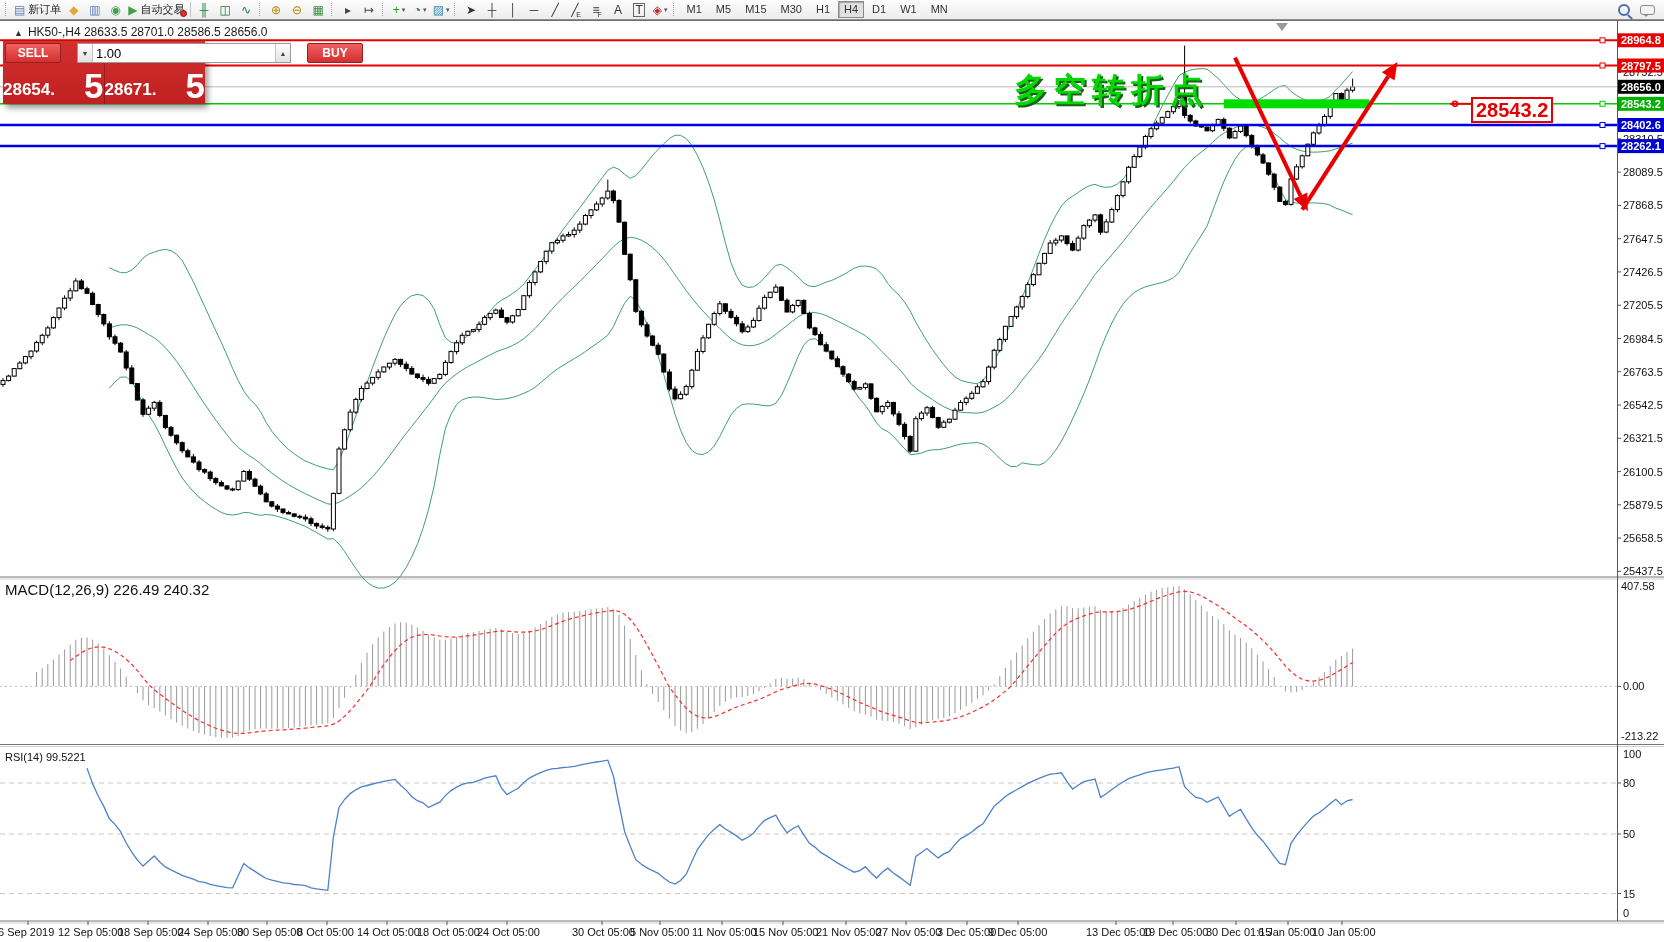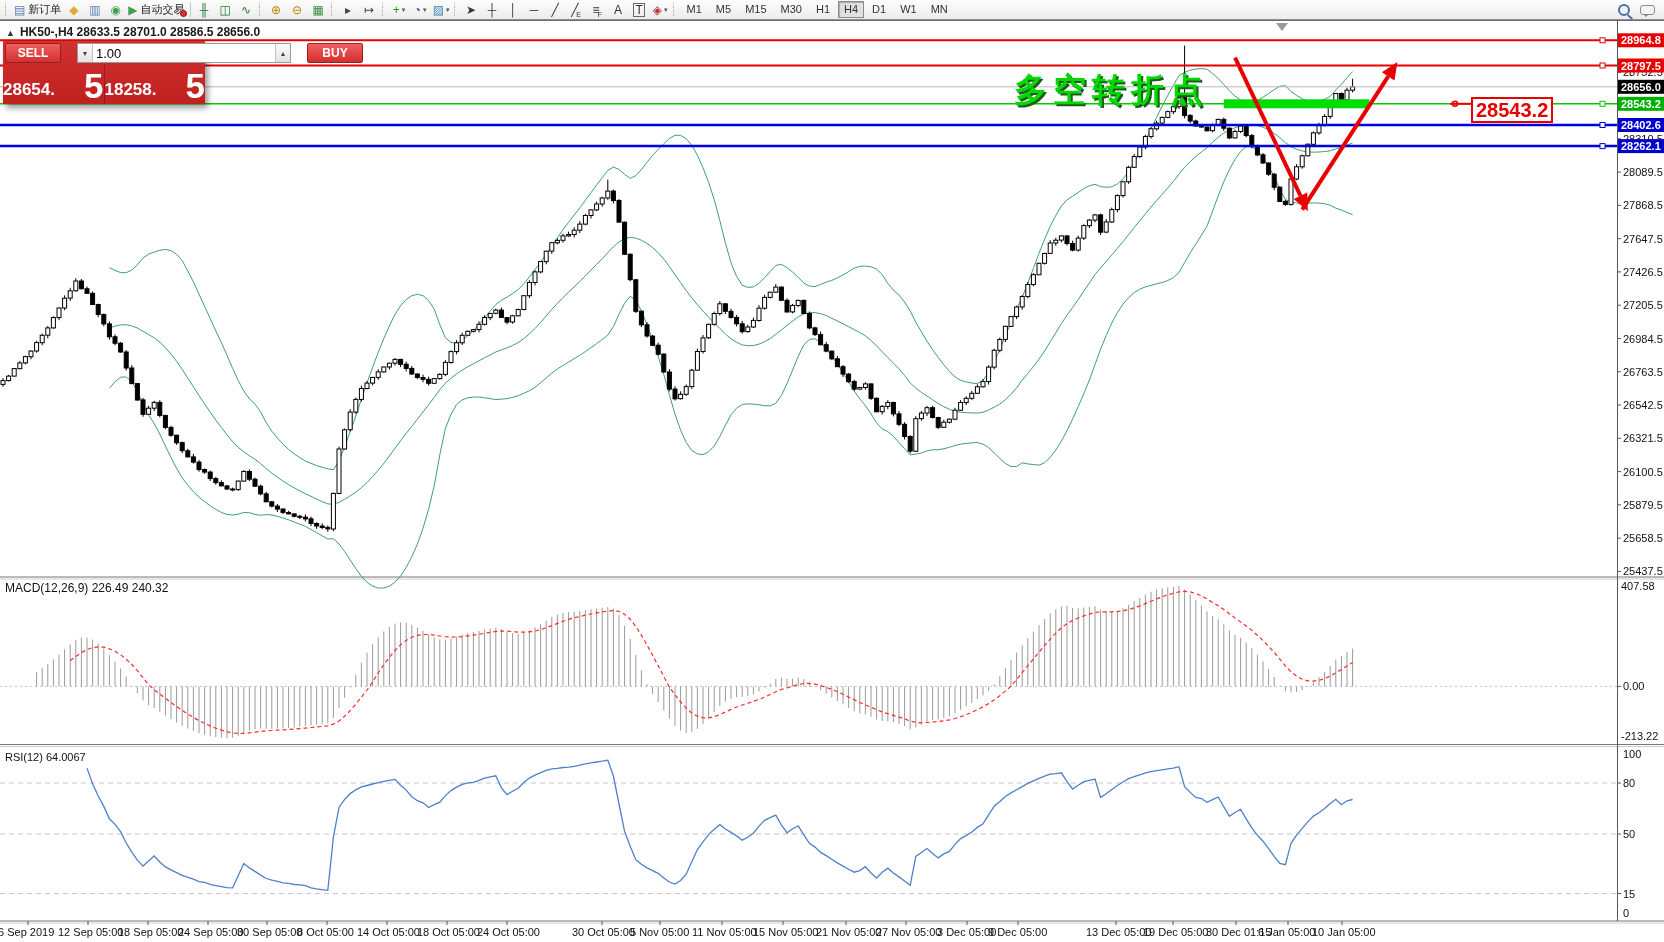--- a/index.html
+++ b/index.html
@@ -21,40 +21,40 @@
   .tf{padding:0 5px;height:15px;line-height:15px;font-size:11px;color:#333;border:1px solid transparent;margin:0 1px}
   .tf.active{background:#e0e0e0;border:1px solid #8a8a8a;box-shadow:inset 1px 1px 1px rgba(0,0,0,.25)}
   .tb-spacer{flex:1}
   .mag{position:relative;width:8px;height:8px;border:2px solid #4a6fa5;border-radius:50%;margin-right:10px}
   .mag::after{content:"";position:absolute;right:-5px;bottom:-4px;width:6px;height:2px;background:#4a6fa5;transform:rotate(40deg)}
   .chat{position:relative;width:13px;height:8px;border:1px solid #8a8a8a;border-radius:3px;background:#f4f4f4;margin-right:6px}
   .chat::after{content:"";position:absolute;left:2px;bottom:-6px;border:3px solid transparent;border-top-color:#8a8a8a}
   .atdot{position:absolute;right:0;bottom:1px;width:5px;height:5px;border-radius:50%;background:#e03030;border:1px solid #901010}
   
   #chart-svg{position:absolute;left:0;top:0;z-index:1}
-  #title{position:absolute;left:6px;top:25px;font-size:12px;font-weight:bold;color:#1b1b1b;z-index:3;white-space:nowrap}
+  #title{position:absolute;left:14px;top:25px;font-size:12px;font-weight:normal;color:#1b1b1b;z-index:3;white-space:nowrap}
   #title .tri{font-size:9px;margin-right:5px;color:#333}
   
   #tpanel{position:absolute;left:3px;top:41px;width:202px;z-index:5;
      box-shadow:3px 4px 6px rgba(0,0,0,.4);background:linear-gradient(#d33030,#bf2020)}
   .tp-row1{display:flex;height:23px;padding:2px 2px 1px 2px;gap:16px;box-sizing:border-box}
   .tp-sell,.tp-buy{flex:0 0 56px;background:linear-gradient(#f06060,#d42f2f);color:#fff;font-weight:bold;
      font-size:12px;border:1px solid #952020;border-radius:2px;line-height:18px;text-align:center;cursor:pointer;padding:0}
   .tp-vol{flex:1;background:#fff;border:1px solid #999;display:flex;align-items:stretch}
   .tp-sp{width:14px;display:flex;align-items:center;justify-content:center;font-size:7px;color:#444;
      background:linear-gradient(#fdfdfd,#e2e2e2);cursor:pointer}
   .tp-sp.l{border-right:1px solid #c4c4c4}.tp-sp.r{border-left:1px solid #c4c4c4}
   #vol-input{flex:1;border:0;outline:0;font-family:"Liberation Sans",sans-serif;font-size:13px;padding:0 3px;min-width:0}
   .tp-row2{display:flex;height:40px;color:#fff}
   .tp-price{flex:1;display:flex;align-items:flex-end;justify-content:space-between;padding-bottom:4px}
   .tp-price+.tp-price{border-left:1px solid rgba(0,0,0,.25)}
   .tp-main{font-size:17px;font-weight:bold;line-height:1.25}
   .tp-big{font-size:35px;font-weight:bold;line-height:.8;margin-left:1px}
   
-  #macd-label{position:absolute;left:5px;top:581px;font-size:12px;color:#111;z-index:3}
+  #macd-label{position:absolute;left:5px;top:581px;font-size:15px;color:#111;z-index:3}
   #rsi-label{position:absolute;left:5px;top:751px;font-size:11px;color:#111;z-index:3}
   #note{position:absolute;z-index:4;font-weight:bold;white-space:nowrap;letter-spacing:6px}
   #ptag{position:absolute;z-index:4;background:#fff;border:2px solid #e60000;color:#e60000;
         font-size:20px;font-weight:bold;line-height:22px;padding:0 3px}
 </style>
 </head>
 <body>
 
 <div id="toolbar">
   <span class="grip"></span>
@@ -1061,22 +1061,22 @@
       <span class="tp-sp r">▲</span>
     </div>
     <button class="tp-buy">BUY</button>
   </div>
   <div class="tp-row2">
     <div class="tp-price">
       <span class="tp-main">28654.</span>
         <span class="tp-big">5</span>
     </div>
     <div class="tp-price">
-      <span class="tp-main">18258.</span>
+      <span class="tp-main">28671.</span>
         <span class="tp-big">5</span>
     </div>
   </div>
 </div>
 
 <div id="macd-label">MACD(12,26,9) 226.49 240.32</div>
-<div id="rsi-label">RSI(12) 64.0067</div>
+<div id="rsi-label">RSI(14) 99.5221</div>
 <div id="note" style="left: 966px; top: 68px; color: rgb(0, 216, 0); font-size: 33px; text-shadow: rgb(28, 92, 28) 2px 2px 0px; margin-left: 48px;">多空转折点</div>
 <div id="ptag" style="left: 1471px; top: 97px;">28543.2</div>
 
 </body></html>

